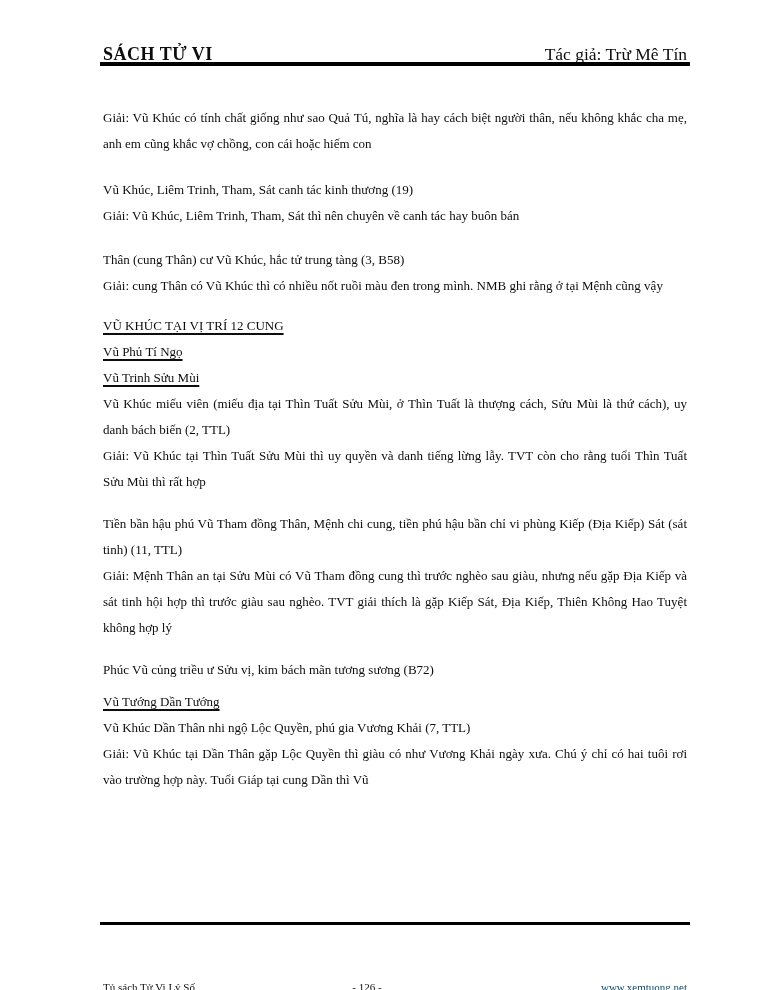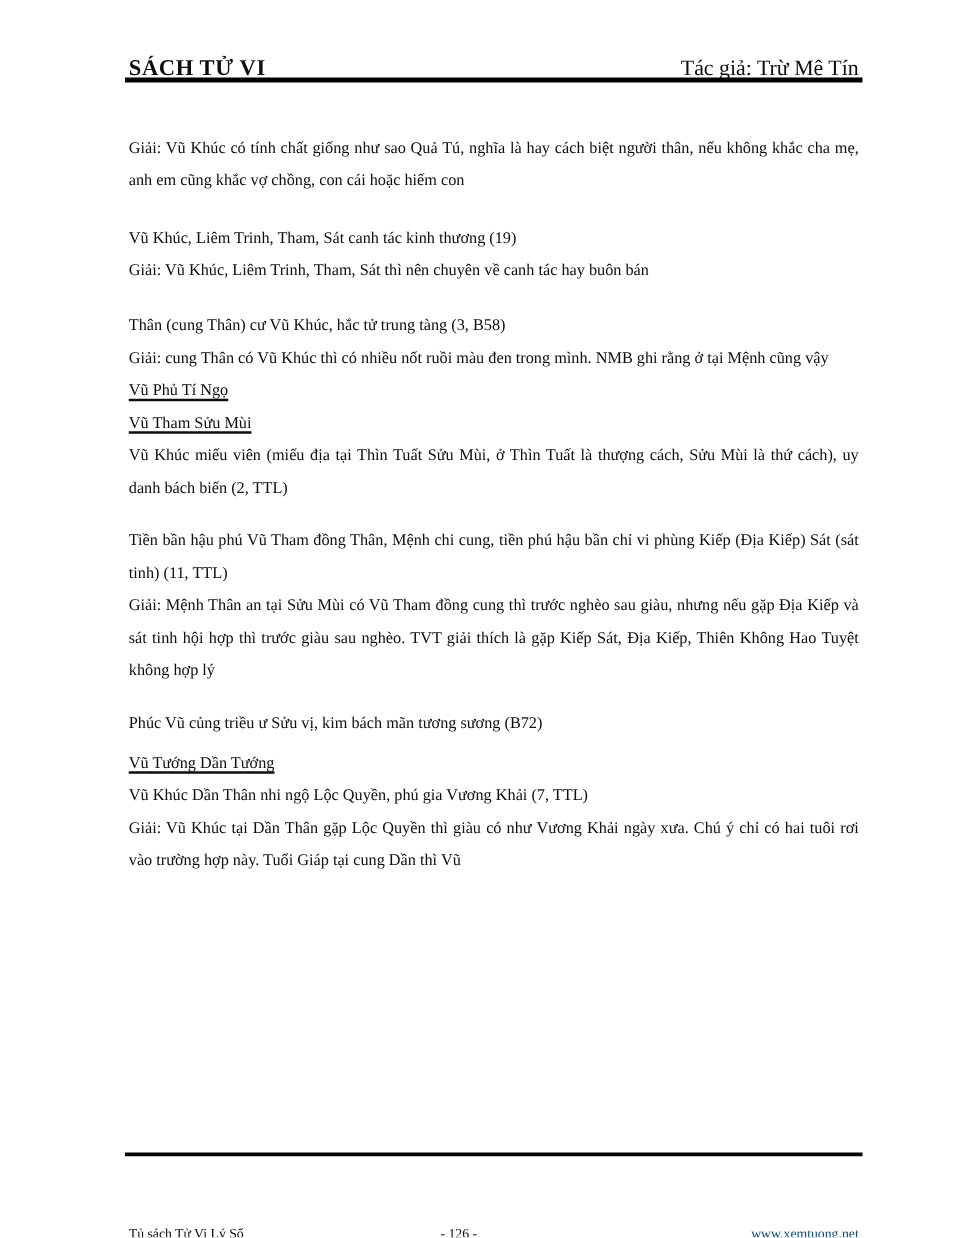--- a/index.html
+++ b/index.html
@@ -87,23 +87,25 @@
     <span class="author-credit">Tác giả: Trừ Mê Tín</span>
   </div>
   <div class="header-rule"></div>
 
   <div class="page-body">
     <div class="para">Giải: Vũ Khúc có tính chất giống như sao Quả Tú, nghĩa là hay cách biệt người thân, nếu không khắc cha mẹ, anh em cũng khắc vợ chồng, con cái hoặc hiếm con</div>
     <div class="para oneline mt20">Vũ Khúc, Liêm Trinh, Tham, Sát canh tác kinh thương  (19)</div>
     <div class="para oneline">Giải: Vũ Khúc, Liêm Trinh, Tham, Sát  thì nên chuyên về canh tác hay buôn bán</div>
     <div class="para oneline mt18">Thân (cung Thân) cư Vũ Khúc, hắc tử trung tàng (3, B58)</div>
     <div class="para">Giải: cung Thân có Vũ Khúc thì có nhiều nốt ruồi màu đen trong mình. NMB ghi rằng ở tại Mệnh cũng vậy</div>
+    <div class="section-heading mt14">VŨ KHÚC TẠI VỊ TRÍ 12 CUNG</div>
     <div class="subheading">Vũ Phủ Tí Ngọ</div>
-    <div class="subheading">Vũ Tham Sửu Mùi</div>
+    <div class="subheading">Vũ Trinh Sửu Mùi</div>
     <div class="para">Vũ Khúc miếu viên (miếu địa tại Thìn Tuất Sửu Mùi, ở Thìn Tuất là thượng cách, Sửu Mùi là thứ cách), uy danh bách biến  (2, TTL)</div>
+    <div class="para">Giải: Vũ Khúc tại Thìn Tuất Sửu Mùi thì uy quyền và danh tiếng lừng lẫy.  TVT còn cho rằng tuổi Thìn Tuất Sửu Mùi thì rất hợp</div>
     <div class="para mt16">Tiền bần hậu phú  Vũ Tham đồng Thân, Mệnh chi cung, tiền phú hậu bần  chỉ vi phùng Kiếp (Địa Kiếp) Sát (sát tinh) (11, TTL)</div>
     <div class="para">Giải: Mệnh Thân an tại Sửu Mùi có Vũ Tham đồng cung thì trước nghèo sau giàu, nhưng nếu gặp Địa Kiếp và sát tinh hội hợp  thì trước giàu sau nghèo. TVT  giải thích là gặp Kiếp Sát, Địa Kiếp, Thiên Không Hao Tuyệt không hợp lý</div>
     <div class="para oneline mt16">Phúc Vũ củng triều ư Sửu vị, kim bách mãn tương sương  (B72)</div>
     <div class="subheading mt6">Vũ Tướng Dần Tướng</div>
     <div class="para oneline">Vũ Khúc Dần Thân nhi ngộ Lộc Quyền, phú gia Vương Khải  (7, TTL)</div>
     <div class="para">Giải: Vũ Khúc tại Dần Thân gặp Lộc Quyền thì giàu có như Vương Khải ngày xưa. Chú ý chỉ có hai tuôi rơi vào trường hợp này. Tuổi Giáp tại cung Dần thì Vũ</div>
   </div>
 
   <div class="footer-rule"></div>
   <div class="page-footer">

